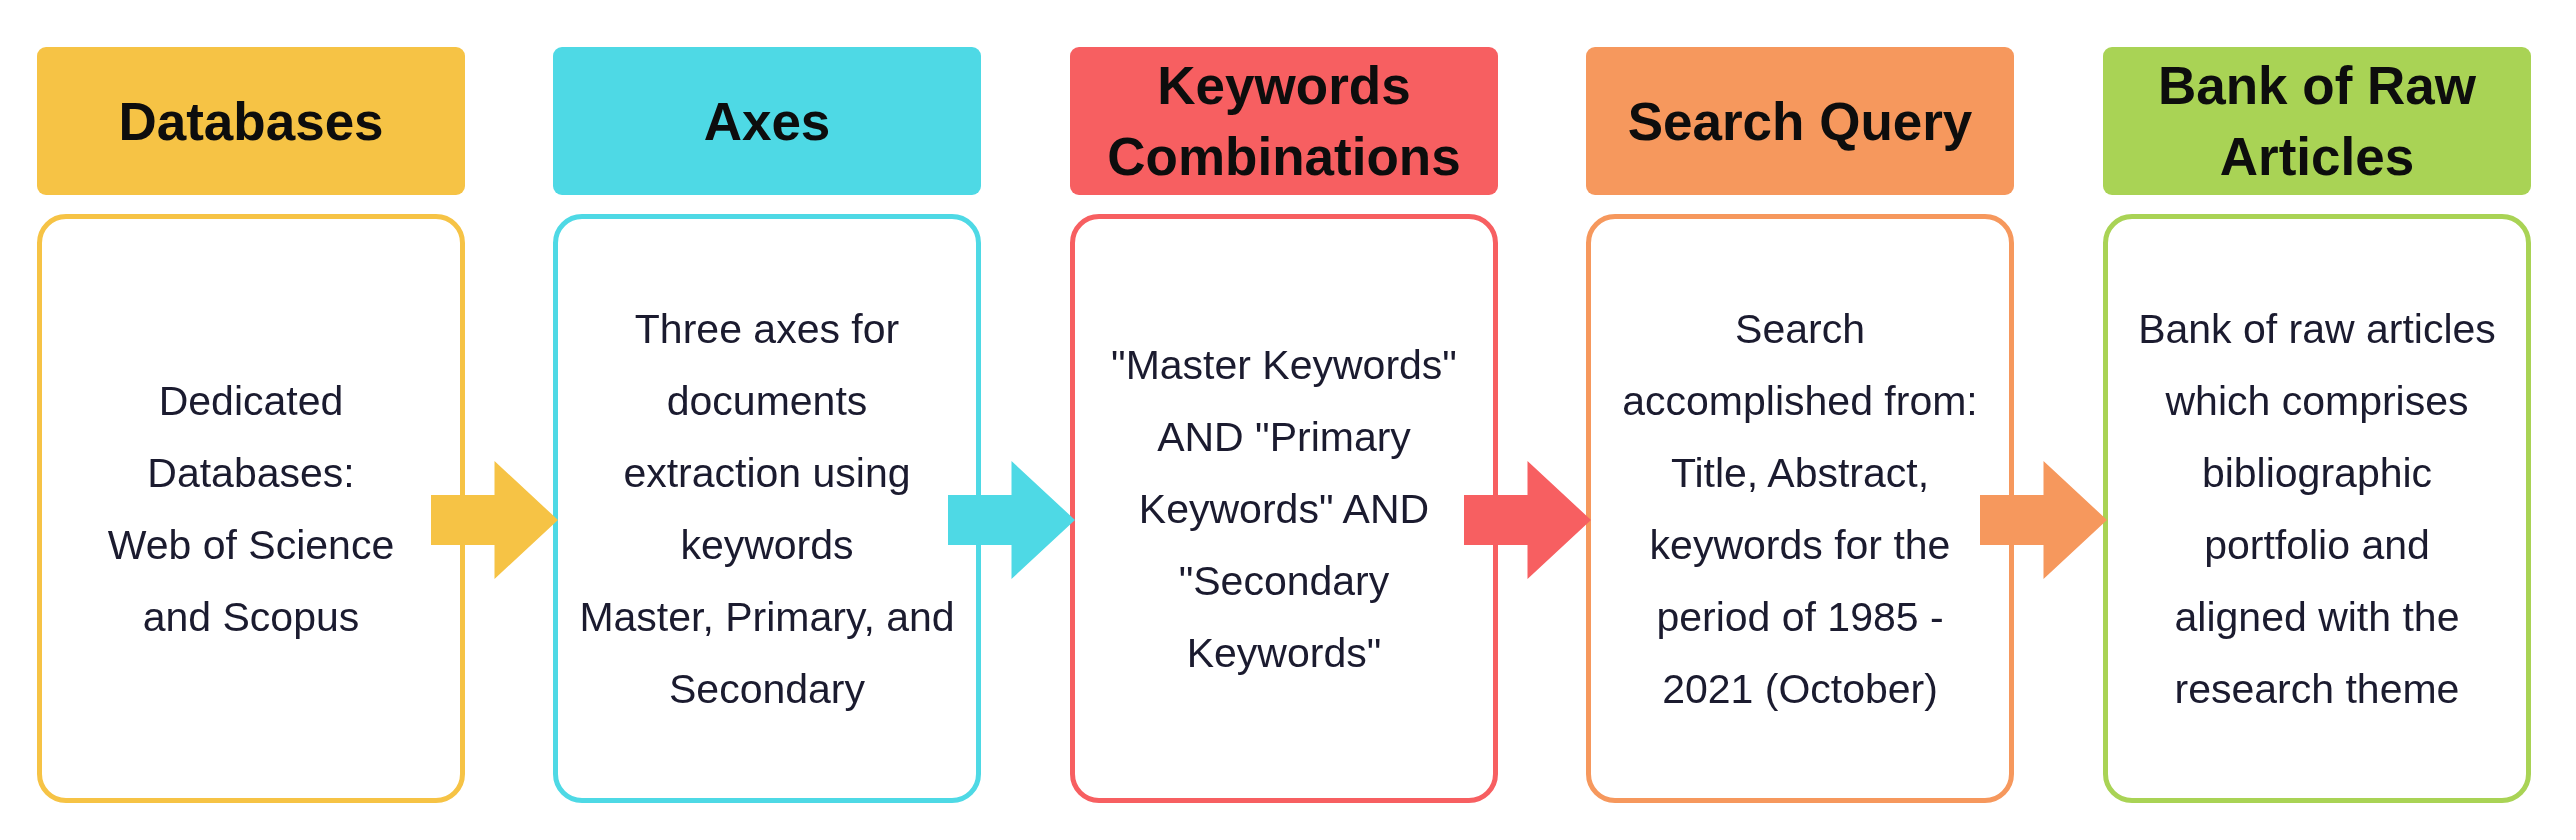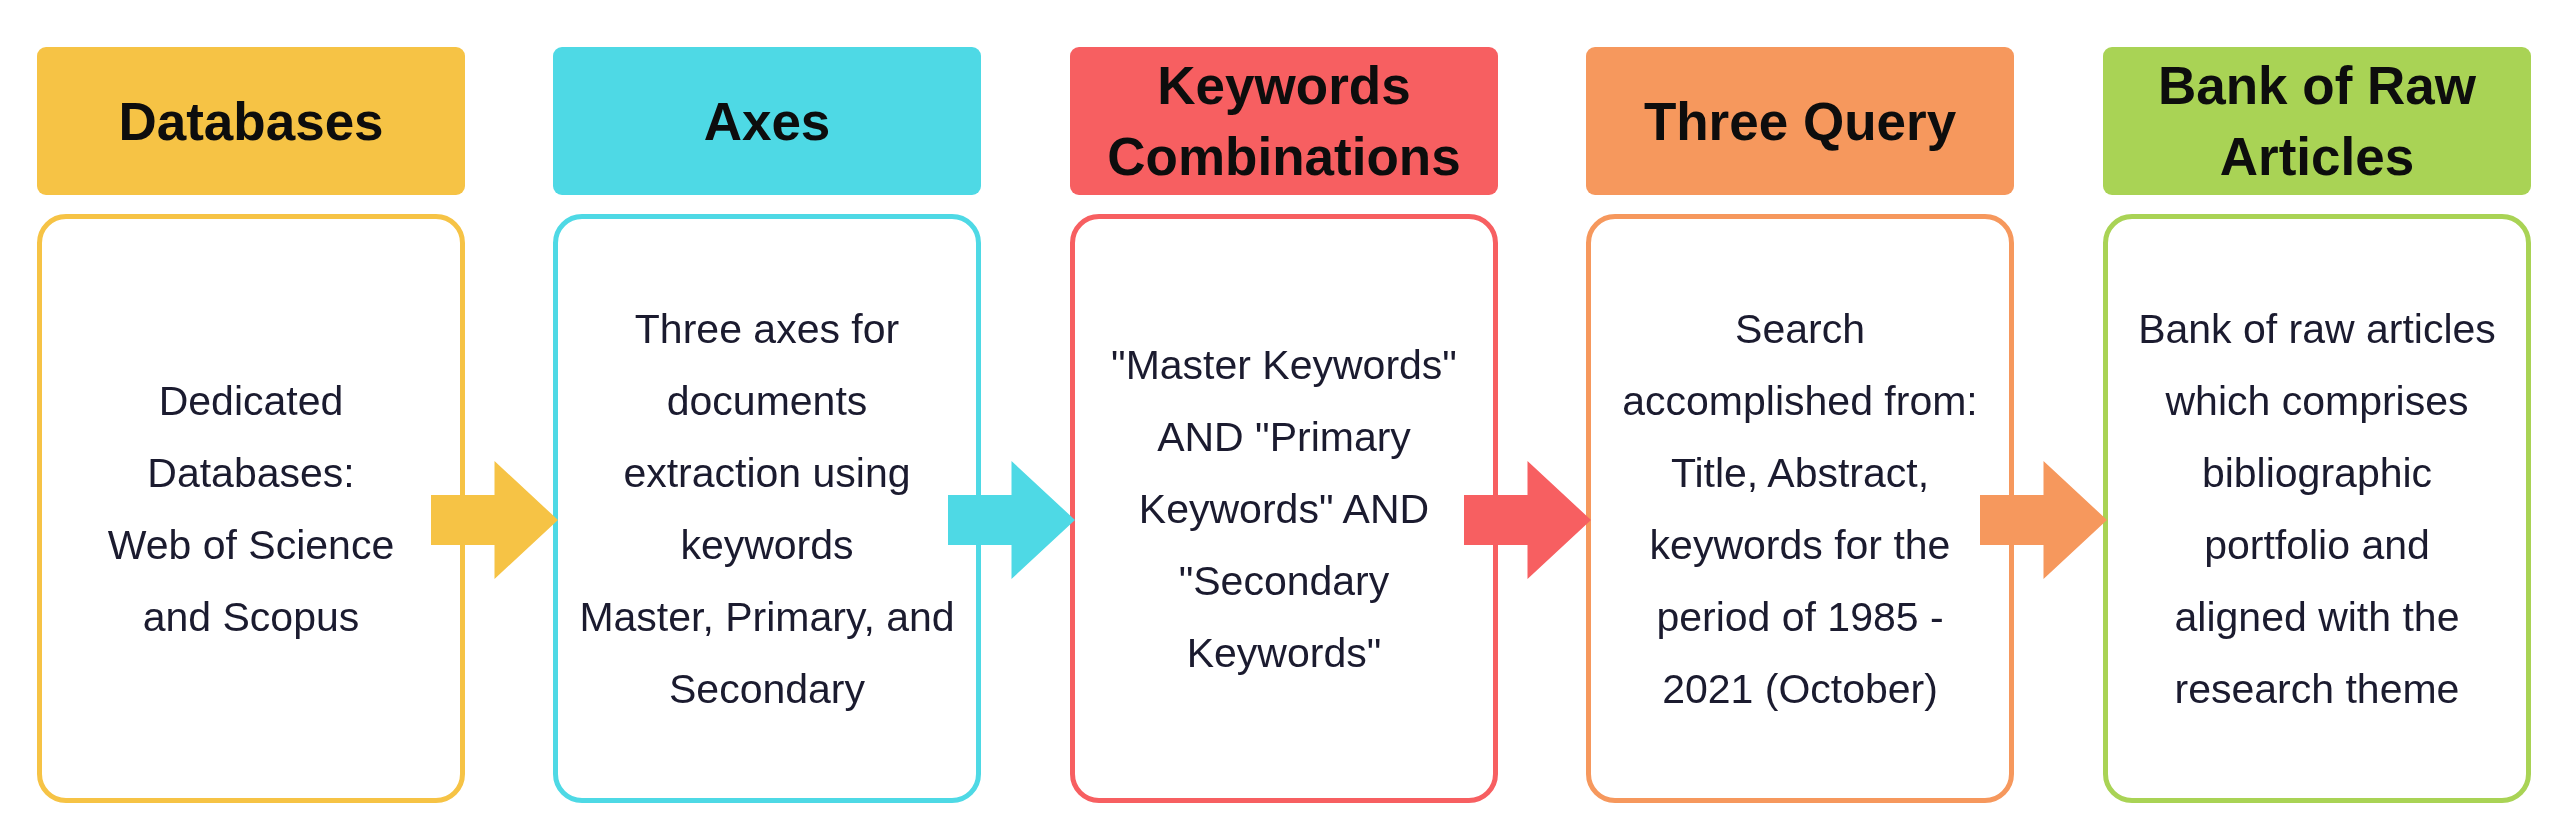--- a/index.html
+++ b/index.html
@@ -111,21 +111,21 @@
     <div class="hdr">Keywords
 Combinations</div>
     <div class="bdy">"Master Keywords"
 AND "Primary
 Keywords" AND
 "Secondary
 Keywords"</div>
   </section>
 
   <section class="col col-3" style="--accent: #F6985D;">
-    <div class="hdr">Three Query</div>
+    <div class="hdr">Search Query</div>
     <div class="bdy">Search
 accomplished from:
 Title, Abstract,
 keywords for the
 period of 1985 -
 2021 (October)</div>
   </section>
 
   <section class="col col-4" style="--accent: #A9D355;">
     <div class="hdr">Bank of Raw

